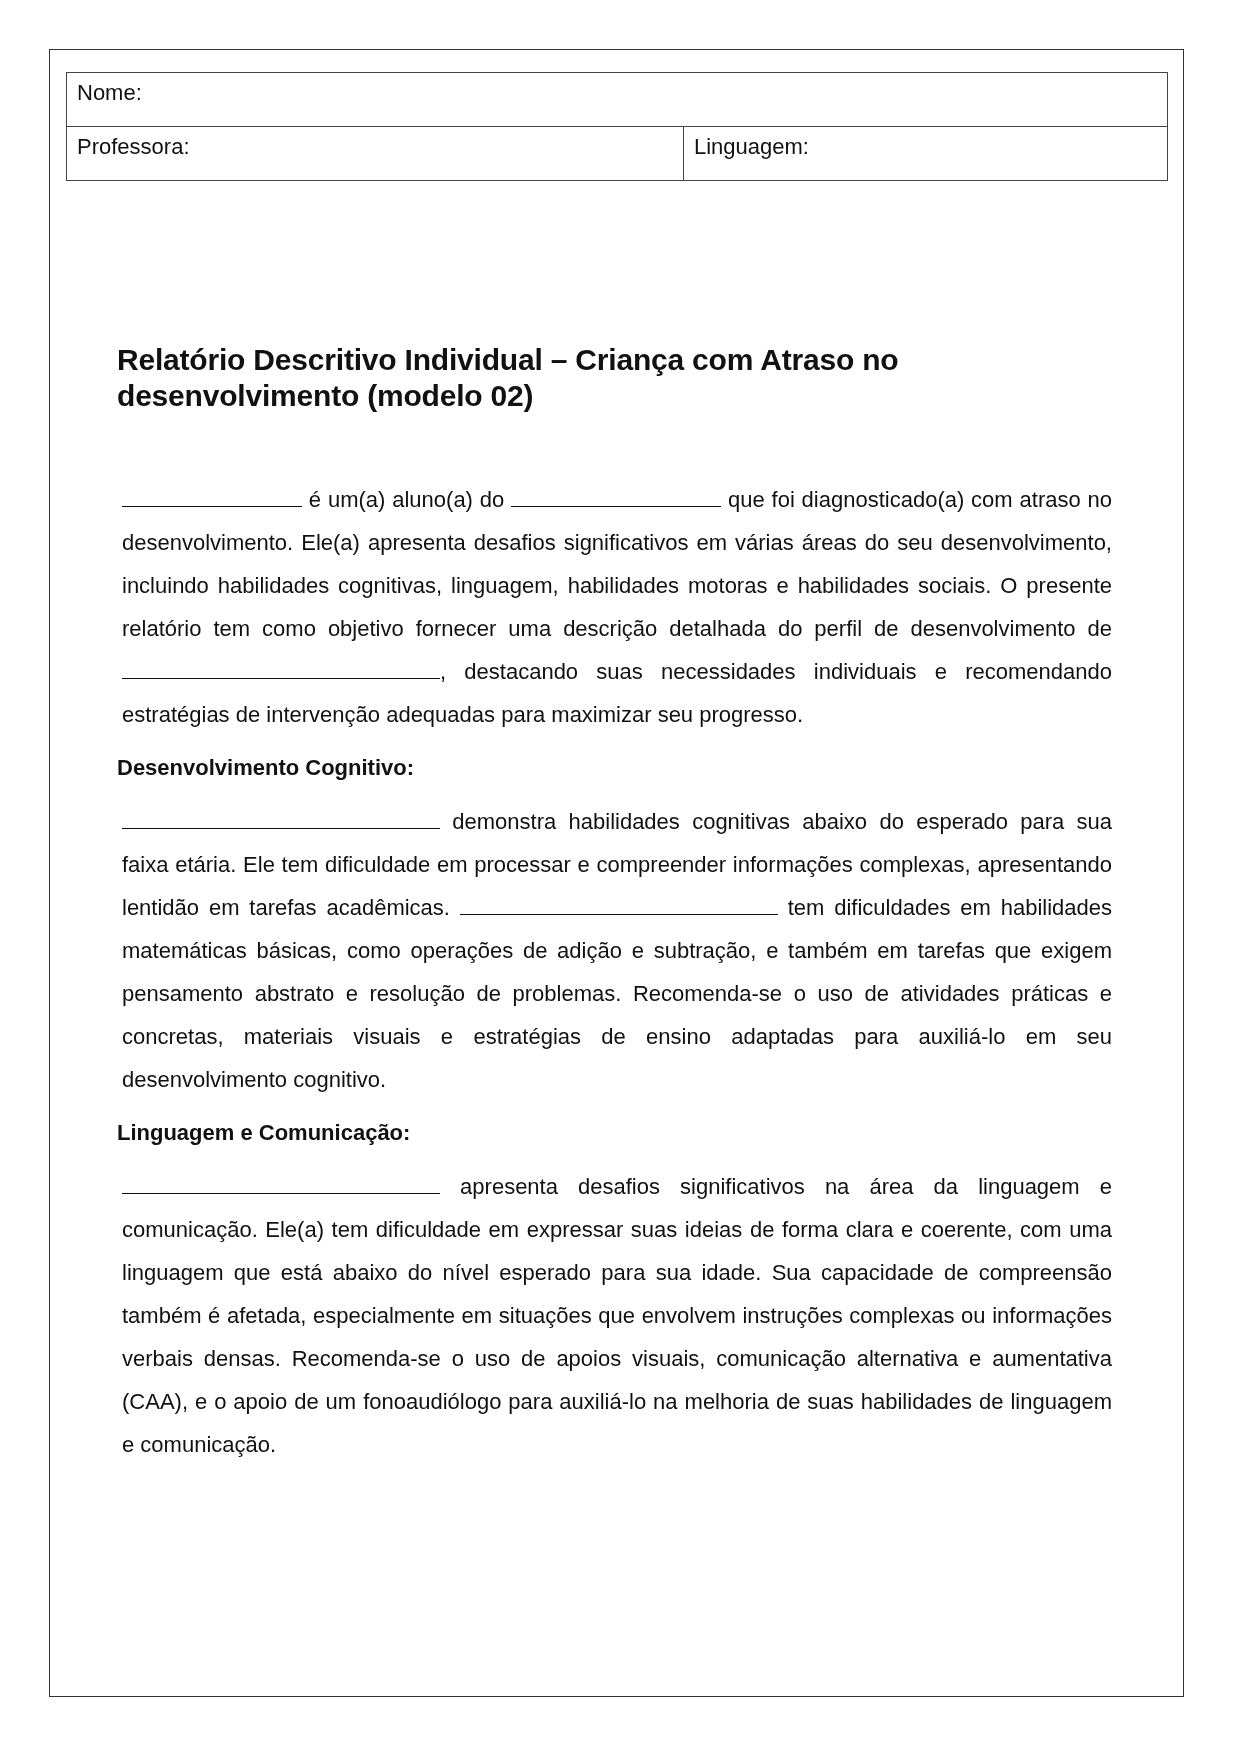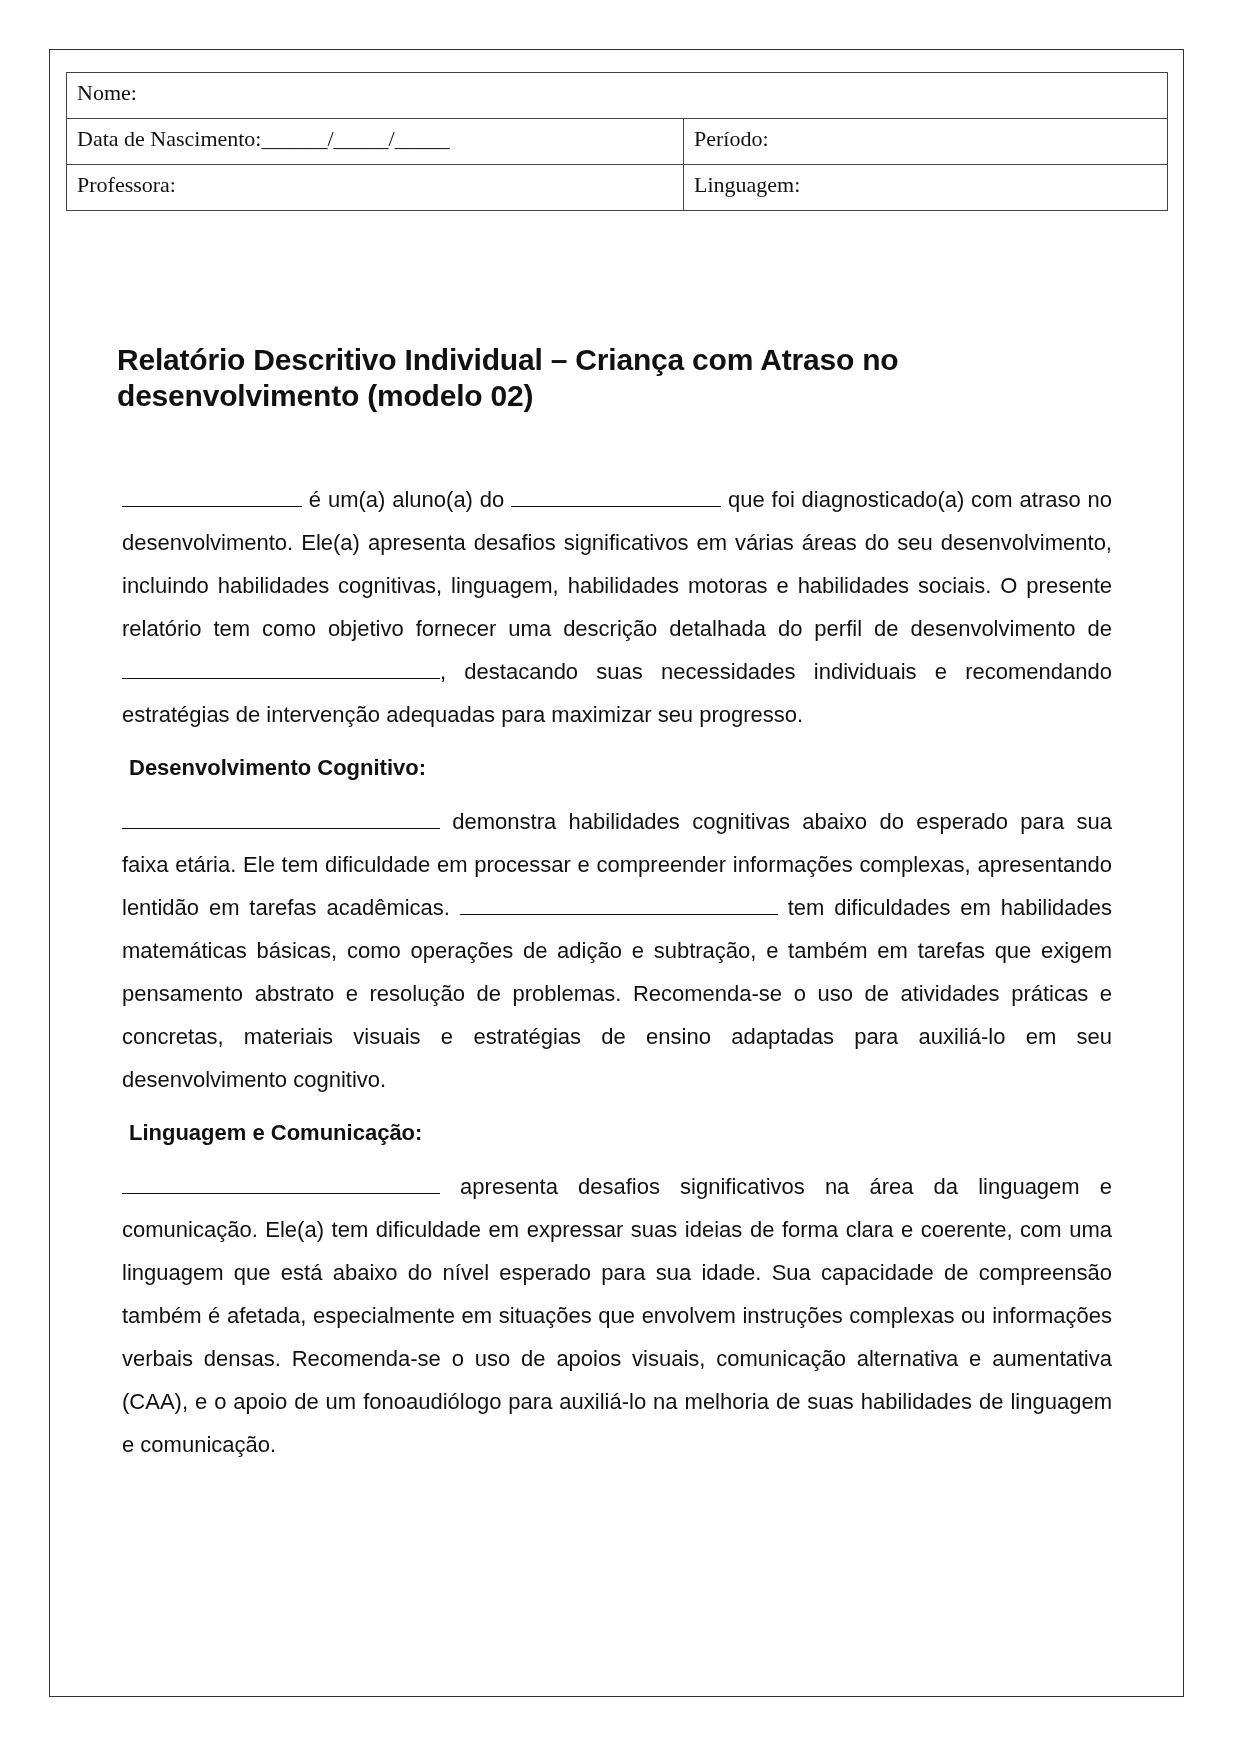--- a/index.html
+++ b/index.html
@@ -1,39 +1,35 @@
 <!DOCTYPE html>
 <html><head>
 <meta charset="utf-8">
 <style>
   html, body { margin:0; padding:0; background:#ffffff; }
   body { width:1241px; height:1755px; position:relative; font-family:"Liberation Sans", sans-serif; color:#111; }
   .page-frame { position:absolute; left:49px; top:49px; width:1135px; height:1648px; border:1.5px solid #333; box-sizing:border-box; }
   .form-table { position:absolute; left:66px; top:72px; width:1102px; border-collapse:collapse; font-size:22px; }
-  .form-table td { border:1.3px solid #444; padding:0 10px; height:43px; vertical-align:top; padding-top:2px; line-height:36px;font-family:Liberation Serif, serif; }
+  .form-table td { border:1.3px solid #444; padding:8px 10px; height:43px; vertical-align:top; padding-top:2px; line-height:36px; }
   .form-table td.left { width:596px; }
   .content { position:absolute; left:117px; top:342px; width:1000px; }
   .doc-title { font-weight:bold; font-size:30px; letter-spacing:-0.2px; margin:0; line-height:36px; }
   .para { font-size:22px; line-height:43px; text-align:justify; margin:5px; }
-  .section-title { font-weight:bold; font-size:22px; margin:12px; line-height:36px; }
+  .section-title { font-weight:bold; font-size:22px; margin:0; line-height:36px; }
   .blank { display:inline-block; border-bottom:1.5px solid #111; height:18px; vertical-align:baseline; }
 </style>
 </head>
 <body>
 
 <div class="page-frame"></div>
 
 <table class="form-table">
   <tbody>
       <tr>
     <td colspan="2"><span>Nome:</span></td>
-  </tr>
-  <tr>
-    <td class="left"><span>Data de Nascimento:</span><span>______/_____/_____</span></td>
-    <td><span>Período:</span></td>
   </tr>
   <tr>
     <td class="left"><span>Professora:</span></td>
     <td><span>Linguagem:</span></td>
   </tr>
 </tbody>
   </table>
 
 <div class="content">
   <p class="doc-title">Relatório Descritivo Individual – Criança com Atraso no desenvolvimento (modelo 02)</p>

